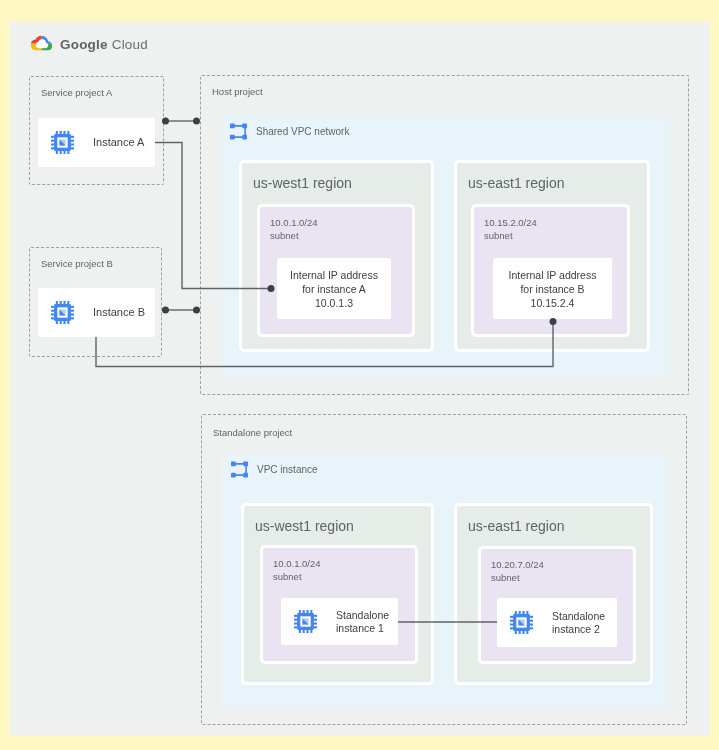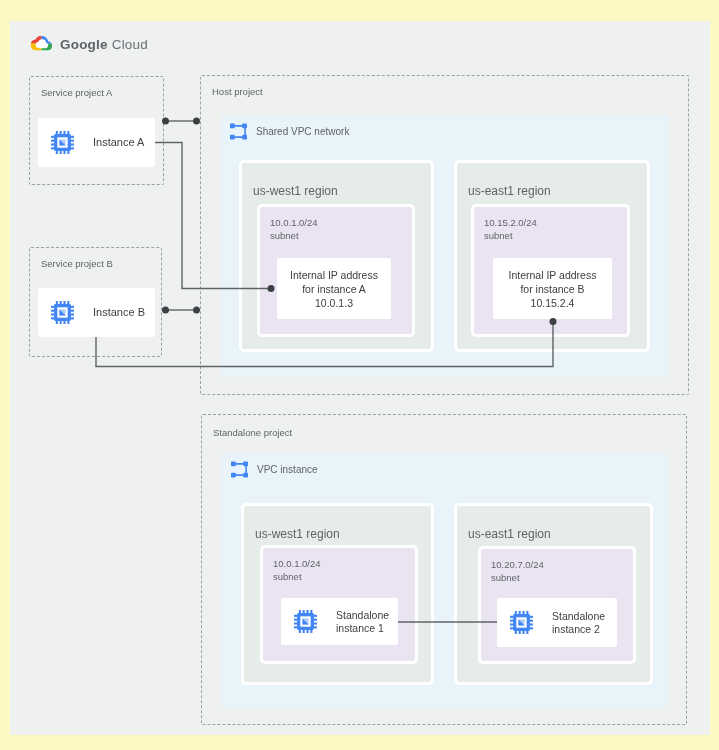--- a/index.html
+++ b/index.html
@@ -13,21 +13,21 @@
   .logo .w2{font-weight:400;color:#6b7075;margin-left:4px;}
 
   .dashed{position:absolute;border:1px dashed #9aa0a6;border-radius:2px;box-sizing:border-box;}
   .dashed .dlabel{position:absolute;left:11px;top:10px;font-size:9.5px;color:#5f6368;}
 
   .bluebox{position:absolute;background:#E9F3FA;border-radius:4px;box-sizing:border-box;}
   .bluebox .bhead{position:absolute;left:8px;top:8px;display:flex;align-items:center;gap:8px;}
   .bluebox .bhead .btxt{font-size:10px;color:#5f6368;}
 
   .greenbox{position:absolute;background:#E6EDE8;border:3px solid #ffffff;border-radius:5px;box-sizing:border-box;}
-  .greenbox .glabel{position:absolute;left:11px;top:21px;font-size:12px;color:#5f6368;}
+  .greenbox .glabel{position:absolute;left:11px;top:12px;font-size:14px;color:#5f6368;}
 
   .purplebox{position:absolute;background:#EAE4F2;border:3px solid #ffffff;border-radius:5px;box-sizing:border-box;}
   .purplebox .plabel{position:absolute;left:10px;top:9px;font-size:9.5px;color:#5f6368;line-height:13px;white-space:pre-line;}
 
   .whitebox{position:absolute;background:#ffffff;border-radius:2px;box-sizing:border-box;}
   .ipbox{display:flex;flex-direction:column;align-items:center;justify-content:center;text-align:center;
          font-size:10.5px;color:#3c4043;line-height:14px;}
   .instbox{display:flex;align-items:center;gap:9px;padding-left:13px;font-size:11px;color:#3c4043;line-height:13px;}
   .instbox .itxt{white-space:pre-line;margin-left:10px;}
 

